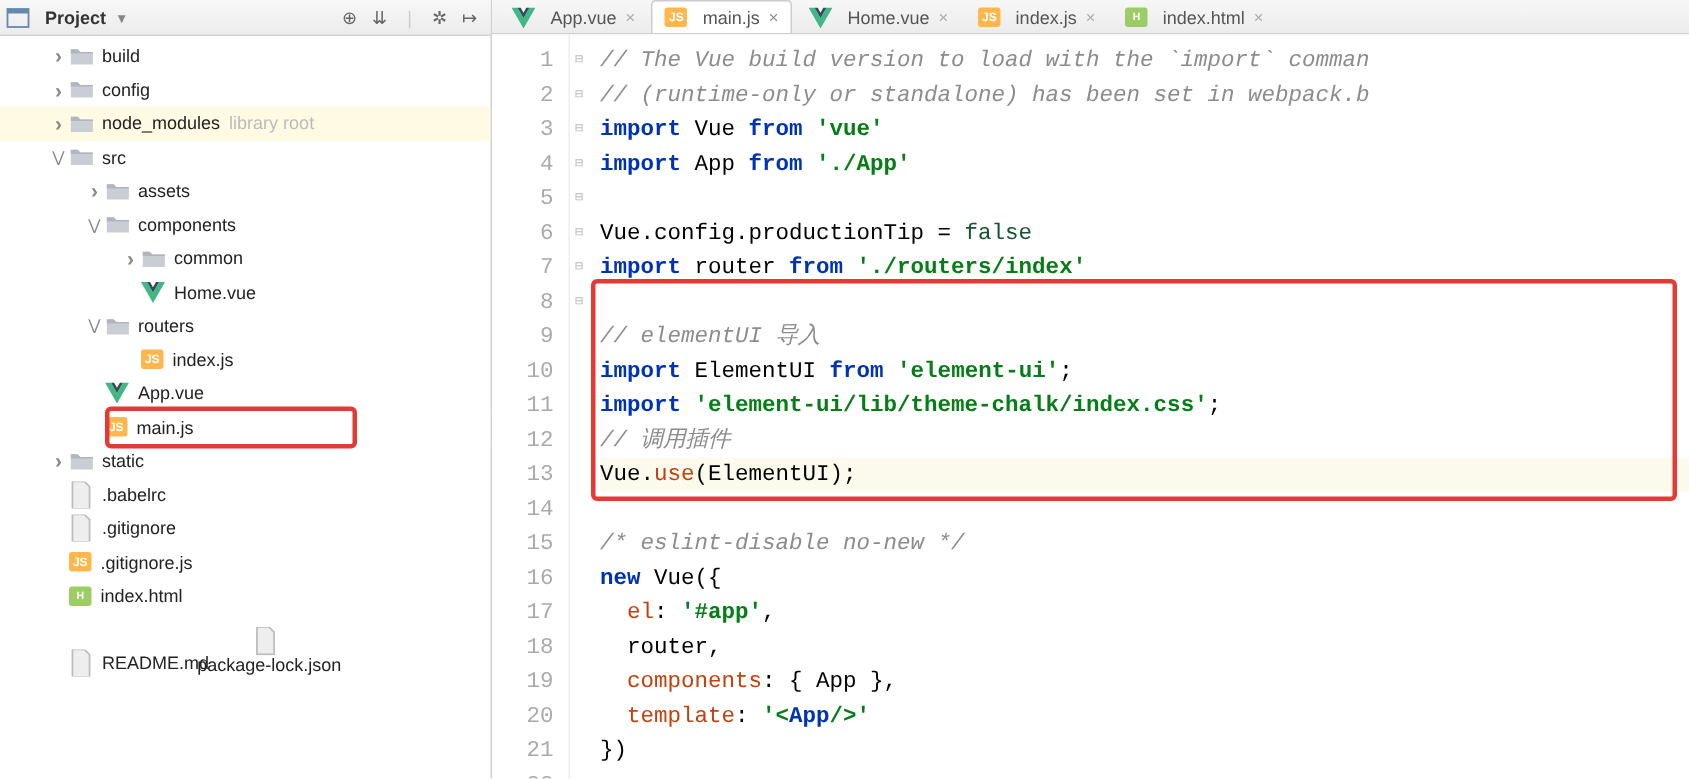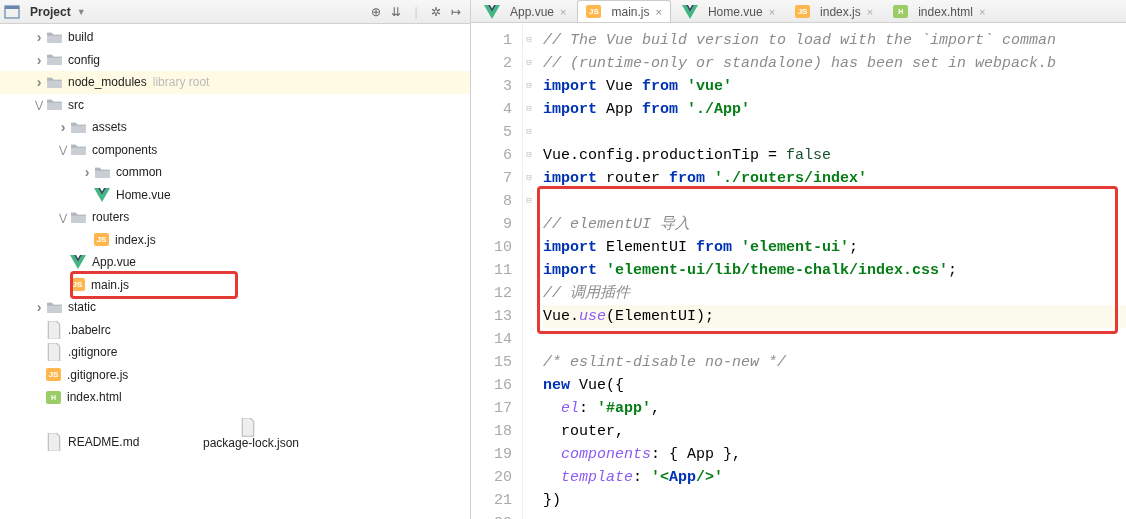--- a/index.html
+++ b/index.html
@@ -1,20 +1,20 @@
 <!DOCTYPE html>
 <html><head>
 <meta charset="utf-8">
 <style>
 * { margin: 0; padding: 0; box-sizing: border-box; }
 body { font-family: "Segoe UI", Arial, sans-serif; font-size: 12px; background: #fff; overflow: hidden; }
 .ide { display: flex; width: 1126px; height: 519px; }
 
 
-.project-panel { width: 471px; border-right: 1px solid #d1d1d1; background: #fff; display: flex; flex-direction: column; }
+.project-panel { width: 328px; border-right: 1px solid #d1d1d1; background: #fff; display: flex; flex-direction: column; }
 .project-header { height: 24px; background: linear-gradient(#f7f7f7,#ececec); border-bottom: 1px solid #d1d1d1; display: flex; align-items: center; padding: 0 4px; }
 .project-header .title { display: flex; align-items: center; gap: 4px; font-weight: bold; color: #333; }
 .project-header .dd { color: #888; margin-left: 2px; font-size: 9px; }
 .project-header .spacer { flex: 1; }
 .project-header .tool { width: 18px; height: 18px; display:flex;align-items:center;justify-content:center;color:#666;margin:0 1px;cursor:pointer; }
 
 .tree { flex: 1; overflow: auto; padding-top: 2px; user-select: none; }
 .tree-row { display: flex; align-items: center; height: 22.5px; padding-left: 0; white-space: nowrap; }
 .tree-row.hl-yellow { background: #fffae3; }
 .tree-row.selected { background: #fff; }
@@ -41,21 +41,21 @@
 
 .editor-body { flex:1; display:flex; position:relative; font-family: "Consolas","Courier New",monospace; font-size:15px; }
 .gutter { width: 52px; background:#fff; border-right:1px solid #eee; text-align:right; padding-right:10px; padding-top:6px; color:#aaa; line-height:23px; }
 .fold-col { width: 12px; background:#fff; padding-top:6px; line-height:23px; color:#bbb; text-align:center; font-size:10px; }
 .code { flex:1; padding-top:6px; padding-left:8px; line-height:23px; white-space:pre; background:#fff; }
 .code .line { height:23px; }
 .code .hl-line { background:#fcfaed; }
 .c-kw { color:#0033b3; font-weight:bold; }
 .c-str { color:#067d17; font-weight:bold; }
 .c-cmt { color:#8c8c8c; font-style:italic; }
-.c-fn { color:#8b5cf6;font-style:italic; }
+.c-fn { color:#c2410c; }
 .c-bool { color:#14532d; font-weight:normal; }
 .c-tag { color:#0033b3; font-weight:bold; }
 
 
 svg { display:block; }
 </style>
 </head>
 <body>
 
 <div class="ide">

